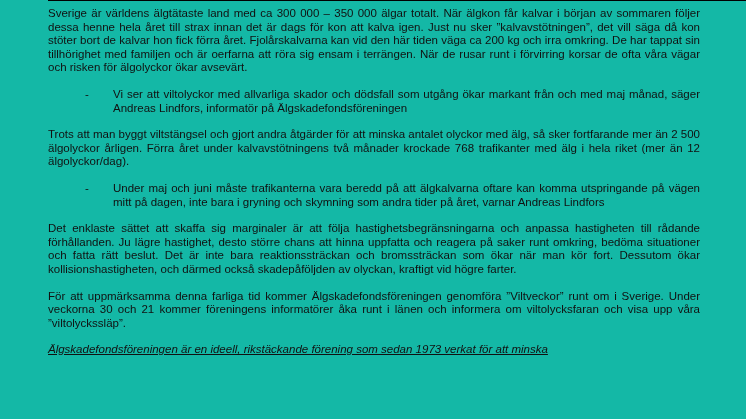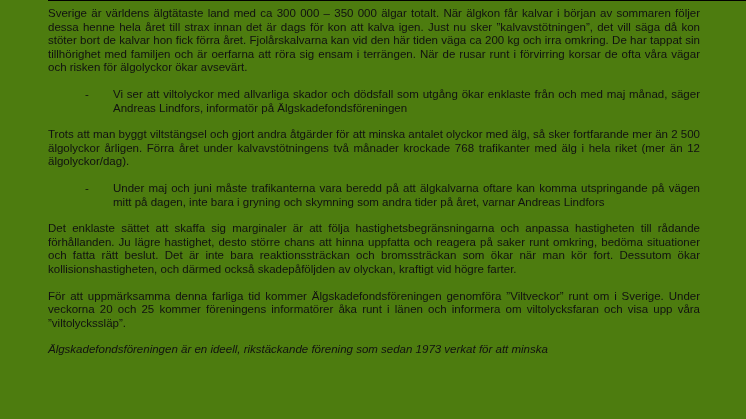--- a/index.html
+++ b/index.html
@@ -10,21 +10,21 @@
   body {
     width: 746px;
     height: 419px;
     overflow: hidden;
     font-family: "Liberation Sans", sans-serif;
   }
   .page {
     position: relative;
     width: 746px;
     height: 419px;
-    background: #4d7c0f;
+    background: #14b8a6;
     color: #111111;
     box-sizing: border-box;
   }
   .top-rule {
     position: absolute;
     top: 0;
     left: 48px;
     right: 0;
     border-top: 1px solid #000000;
   }
@@ -35,20 +35,21 @@
     width: 652px;
     font-size: 11.5px;
     line-height: 13.6px;
     text-align: justify;
   }
   .para {
     margin: 0 0 13px 0;
   }
   .para:last-child {
     margin-bottom: 0;
+    text-decoration: underline;
   }
   .bullet {
     display: flex;
     margin: 0 0 13px 0;
     padding-left: 37px;
     box-sizing: border-box;
   }
   .bullet .dash {
     flex: none;
     width: 28px;
@@ -63,24 +64,24 @@
 </style>
 </head>
 <body>
 
 <div class="page">
   <div class="top-rule"></div>
   <div class="content">
       <p class="para">Sverige är världens älgtätaste land med ca 300 000 – 350 000 älgar totalt. När älgkon får kalvar i början av sommaren följer dessa henne hela året till strax innan det är dags för kon att kalva igen. Just nu sker ”kalvavstötningen”, det vill säga då kon stöter bort de kalvar hon fick förra året. Fjolårskalvarna kan vid den här tiden väga ca 200 kg och irra omkring. De har tappat sin tillhörighet med familjen och är oerfarna att röra sig ensam i terrängen. När de rusar runt i förvirring korsar de ofta våra vägar och risken för älgolyckor ökar avsevärt.</p>
       <div class="bullet">
         <span class="dash">-</span>
-        <span class="btxt">Vi ser att viltolyckor med allvarliga skador och dödsfall som utgång ökar enklaste från och med maj månad, säger Andreas Lindfors, informatör på Älgskadefondsföreningen</span>
+        <span class="btxt">Vi ser att viltolyckor med allvarliga skador och dödsfall som utgång ökar markant från och med maj månad, säger Andreas Lindfors, informatör på Älgskadefondsföreningen</span>
       </div>
       <p class="para">Trots att man byggt viltstängsel och gjort andra åtgärder för att minska antalet olyckor med älg, så sker fortfarande mer än 2 500 älgolyckor årligen. Förra året under kalvavstötningens två månader krockade 768 trafikanter med älg i hela riket (mer än 12 älgolyckor/dag).</p>
       <div class="bullet">
         <span class="dash">-</span>
         <span class="btxt">Under maj och juni måste trafikanterna vara beredd på att älgkalvarna oftare kan komma utspringande på vägen mitt på dagen, inte bara i gryning och skymning som andra tider på året, varnar Andreas Lindfors</span>
       </div>
       <p class="para">Det enklaste sättet att skaffa sig marginaler är att följa hastighetsbegränsningarna och anpassa hastigheten till rådande förhållanden. Ju lägre hastighet, desto större chans att hinna uppfatta och reagera på saker runt omkring, bedöma situationer och fatta rätt beslut. Det är inte bara reaktionssträckan och bromssträckan som ökar när man kör fort. Dessutom ökar kollisionshastigheten, och därmed också skadepåföljden av olyckan, kraftigt vid högre farter.</p>
-      <p class="para">För att uppmärksamma denna farliga tid kommer Älgskadefondsföreningen genomföra ”Viltveckor” runt om i Sverige. Under veckorna 20 och 25 kommer föreningens informatörer åka runt i länen och informera om viltolycksfaran och visa upp våra ”viltolyckssläp”.</p>
+      <p class="para">För att uppmärksamma denna farliga tid kommer Älgskadefondsföreningen genomföra ”Viltveckor” runt om i Sverige. Under veckorna 30 och 21 kommer föreningens informatörer åka runt i länen och informera om viltolycksfaran och visa upp våra ”viltolyckssläp”.</p>
       <p class="para italic">Älgskadefondsföreningen är en ideell, rikstäckande förening som sedan 1973 verkat för att minska</p>
     </div>
 </div>
 
 </body></html>

